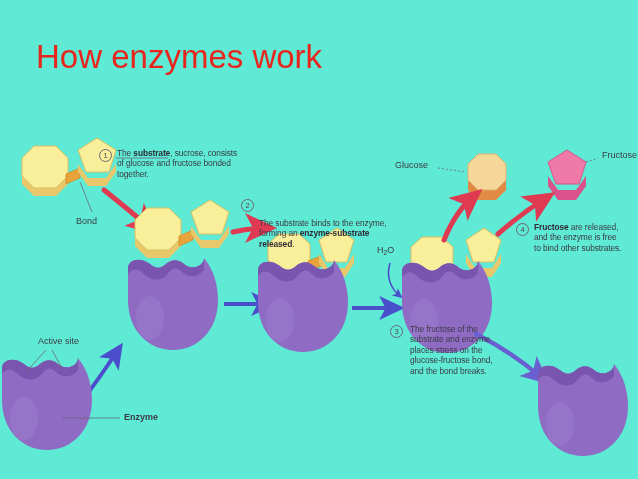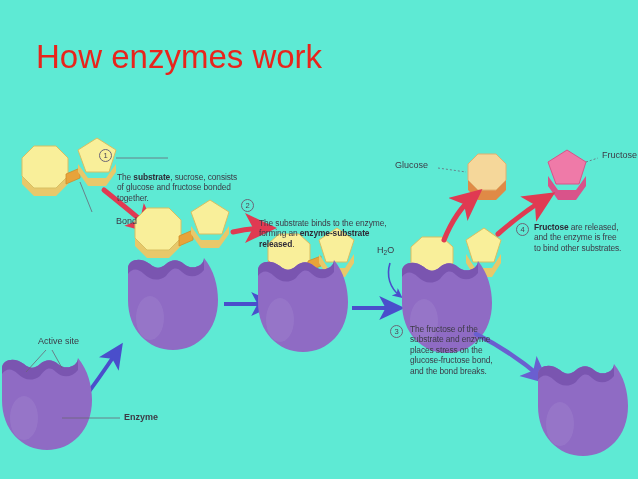--- a/index.html
+++ b/index.html
@@ -201,21 +201,21 @@
         <path d="M538,246 C538,238 550,234 560,242 C566,247 570,247 576,242 C582,237 588,237 594,242 C602,249 614,244 614,236
                  C624,248 628,264 628,278 C628,308 608,328 583,328 C558,328 538,308 538,278 Z" fill="#8f6bc4"></path>
         <path d="M538,246 C538,238 550,234 560,242 C566,247 570,247 576,242 L576,254 C568,260 560,258 554,252 C548,246 542,246 538,252 Z" fill="#7a55b0"></path>
         <path d="M576,242 C582,237 588,237 594,242 C602,249 614,244 614,236 L614,248 C608,256 598,256 592,250 C586,244 582,246 576,254 Z" fill="#7a55b0"></path>
         <ellipse cx="560" cy="296" rx="14" ry="22" fill="#a98fd4" opacity="0.28"></ellipse>
       </g>
 
     </svg>
 
     <div class="step-num" style="left:99px; top:21px;">1</div>
-    <div class="step-text" style="left:117px; top:20px; width:160px;margin-top:24px;">
+    <div class="step-text" style="left:117px; top:20px; width:160px;">
       <div><span>The </span><b>substrate</b><span>, sucrose, consists</span></div>
       <div><span>of glucose and fructose bonded</span></div>
       <div><span>together.</span></div>
     </div>
 
     <div class="step-num" style="left:241px; top:71px;">2</div>
     <div class="step-text" style="left:259px; top:70px; width:164px;margin-top:20px;">
       <div><span>The substrate binds to the enzyme,</span></div>
       <div><span>forming an </span><b>enzyme-substrate</b></div>
       <div><b>released</b><span>.</span></div>
@@ -230,21 +230,21 @@
       <div><span>and the bond breaks.</span></div>
     </div>
 
     <div class="step-num" style="left:516px; top:95px;">4</div>
     <div class="step-text" style="left:534px; top:94px; width:104px;">
       <div><b>Fructose</b><span> are released,</span></div>
       <div><span>and the enzyme is free</span></div>
       <div><span>to bind other substrates.</span></div>
     </div>
 
-    <div class="lbl" style="left:76px; top:88px;margin-left:40px;">Bond</div>
+    <div class="lbl" style="left:76px; top:88px;">Bond</div>
     <div class="lbl" style="left:30px; top:208px;margin-left:8px;">Active site</div>
     <div class="lbl lbl-bold" style="left:124px; top:284px;">Enzyme</div>
     <div class="lbl" style="left:395px; top:32px;text-align:center;">Glucose</div>
     <div class="lbl" style="left:602px; top:22px;">Fructose</div>
     <div class="lbl" style="left:377px; top:117px;">
       <span>H</span><span class="sub">2</span><span>O</span>
     </div>
 
   </div>
 </div>

